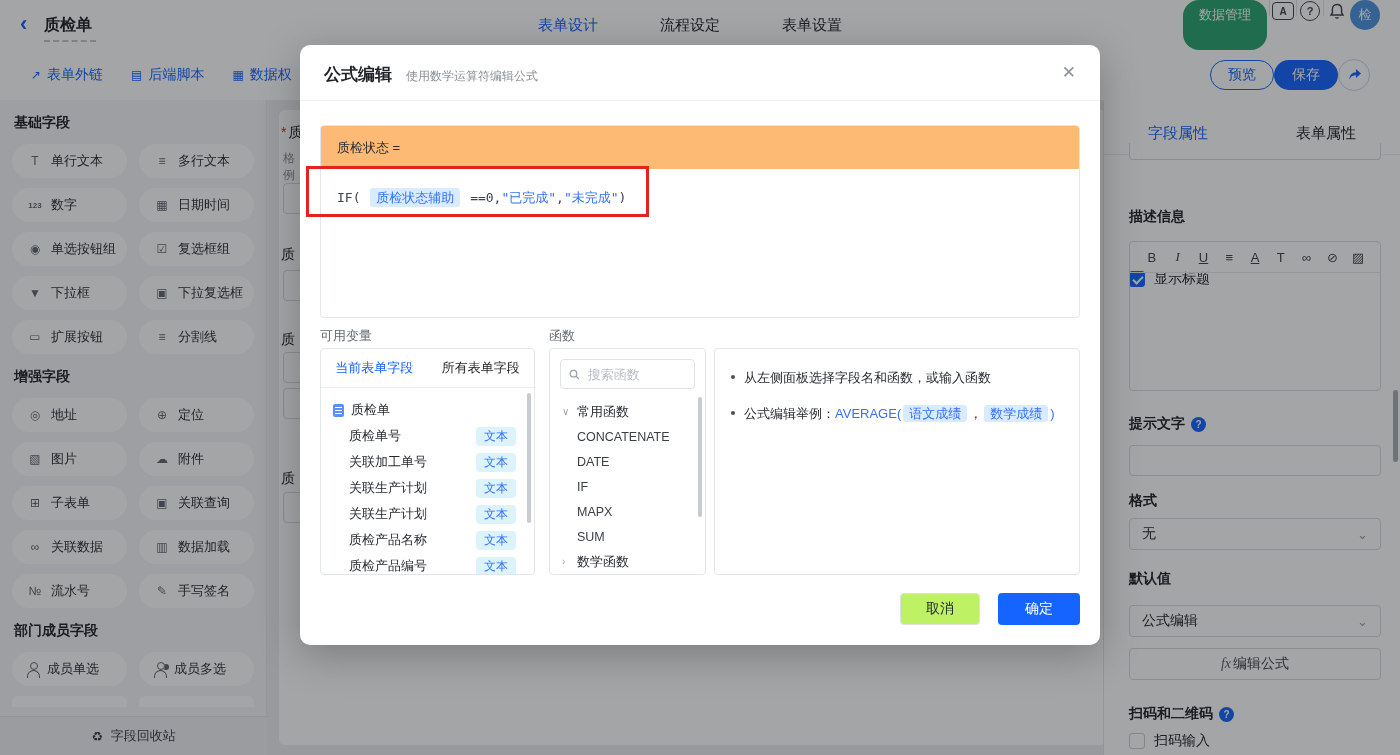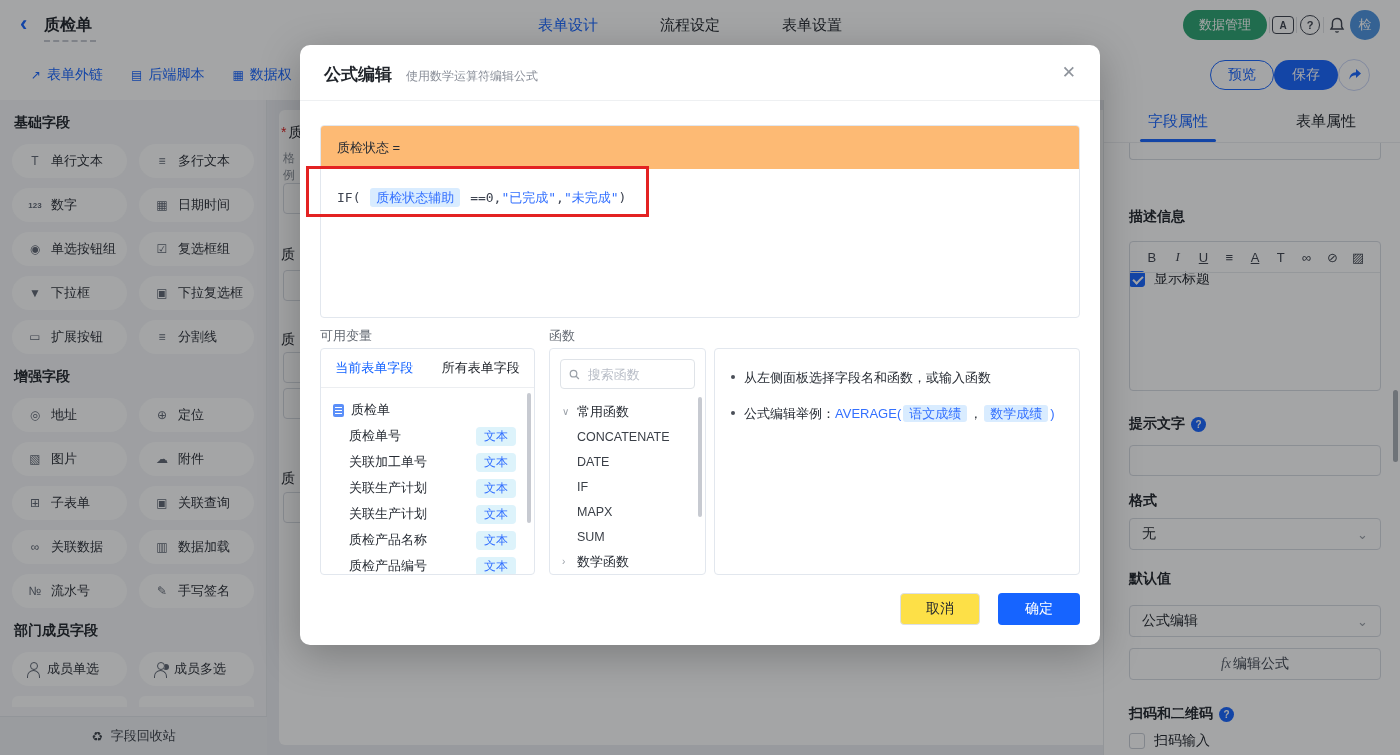--- a/index.html
+++ b/index.html
@@ -6,21 +6,21 @@
   #app{position:relative;width:1400px;height:755px;overflow:hidden;background:#eceef2;
        font-family:"Liberation Sans","DejaVu Sans",sans-serif;color:#20242b;-webkit-font-smoothing:antialiased;}
   
   #topbar{position:absolute;left:0;top:0;width:100%;height:50px;background:#fff;z-index:1;}
   #back-ico{position:absolute;left:20px;top:11px;font-size:22px;font-weight:bold;color:#1664ff;cursor:pointer;line-height:26px;}
   #doc-title{position:absolute;left:44px;top:15px;font-size:16px;font-weight:600;}
   #title-dash{position:absolute;left:44px;top:40px;width:52px;border-top:2px dashed #c3c7cf;}
   #nav-tabs{position:absolute;left:538px;top:0;height:50px;display:flex;align-items:center;gap:62px;}
   .nav-tab{font-size:15px;color:#23272e;cursor:pointer;}
   .nav-tab.active{color:#1664ff;}
-  #top-right{position:absolute;right:20px;top:0;height:50px;display:flex;align-items:center;gap:2px;}
+  #top-right{position:absolute;right:20px;top:0;height:50px;display:flex;gap:2px;}
   #btn-data-manage{background:#2ba471;color:#fff;font-size:13px;padding:6px 16px;border-radius:16px;cursor:pointer;}
   .vsep{width:1px;height:16px;background:#e0e2e6;}
   .tb-ico{width:22px;height:22px;display:flex;align-items:center;justify-content:center;color:#3d424d;cursor:pointer;}
   #icon-translate{width:20px;height:16px;border:1.6px solid #3d424d;border-radius:4px;font-size:10px;font-weight:bold;
      display:flex;align-items:center;justify-content:center;color:#3d424d;}
   #icon-help{width:18px;height:18px;border:1.6px solid #3d424d;border-radius:50%;font-size:11px;font-weight:bold;
      display:flex;align-items:center;justify-content:center;color:#3d424d;}
   #avatar{width:30px;height:30px;border-radius:50%;background:#4d94e0;color:#fff;font-size:13px;
      display:flex;align-items:center;justify-content:center;cursor:pointer;}
   
@@ -53,21 +53,21 @@
      display:flex;align-items:center;justify-content:center;gap:8px;font-size:13px;color:#3a3f47;cursor:pointer;}
   
   #canvas{position:absolute;left:267px;top:100px;width:836px;bottom:0;background:#eceef2;z-index:1;}
   #canvas-card{position:absolute;left:12px;top:10px;right:0;bottom:10px;background:#fff;border-radius:6px 0 0 6px;}
   .frag{position:absolute;font-size:14px;color:#20242b;}
   .frag .req{color:#e02020;margin-right:2px;}
   .frag-hint{position:absolute;font-size:12px;color:#8a9099;}
   .frag-input{position:absolute;width:140px;height:31px;background:#fff;border:1px solid #d7dbe2;border-radius:4px;box-sizing:border-box;}
   
   #inspector{position:absolute;left:1103px;top:100px;right:0;bottom:0;background:#fff;border-left:1px solid #e4e7eb;z-index:1;box-sizing:border-box;}
-  #insp-tabs{position:absolute;left:0;top:0;width:100%;height:42px;border-bottom:1px solid #eceef1;display:flex;}
+  #insp-tabs{position:absolute;left:0;top:12px;width:100%;height:42px;border-bottom:1px solid #eceef1;display:flex;}
   .insp-tab{flex:1;display:flex;align-items:center;justify-content:center;font-size:15px;color:#23272e;cursor:pointer;position:relative;}
   .insp-tab.active{color:#1664ff;}
   .insp-tab.active::after{content:"";position:absolute;left:50%;transform:translateX(-50%);bottom:0;width:76px;height:3px;background:#1664ff;border-radius:2px;}
   .insp-label{position:absolute;left:25px;font-size:14px;font-weight:bold;color:#20242b;display:flex;align-items:center;gap:6px;}
   .help-dot{width:15px;height:15px;border-radius:50%;background:#1664ff;color:#fff;font-size:10px;font-weight:bold;
      display:flex;align-items:center;justify-content:center;cursor:pointer;}
   .insp-input{position:absolute;left:25px;width:252px;height:31px;border:1px solid #d7dbe2;border-radius:4px;box-sizing:border-box;background:#fff;}
   .insp-select{position:absolute;left:25px;width:252px;height:32px;border:1px solid #d7dbe2;border-radius:4px;box-sizing:border-box;
      display:flex;align-items:center;padding:0 12px;font-size:14px;color:#23272e;cursor:pointer;background:#fff;}
   .insp-select .chev{margin-left:auto;color:#9aa0a8;font-size:13px;}
@@ -122,21 +122,21 @@
   .fn-group{display:flex;align-items:center;gap:6px;height:25px;padding-left:12px;font-size:13px;color:#262b33;cursor:pointer;}
   .fn-caret{color:#9aa0a8;font-size:10px;width:9px;}
   .fn-item{height:25px;display:flex;align-items:center;padding-left:27px;font-size:12.5px;color:#3a3f47;cursor:pointer;}
   #fn-scroll{position:absolute;right:3px;top:48px;width:4px;height:120px;border-radius:2px;background:#c7cad1;}
   #tip-panel{left:414px;width:366px;height:227px;padding:18px 16px;}
   .tip-row{display:flex;gap:9px;font-size:13px;color:#262b33;margin-bottom:15px;line-height:21px;}
   .tip-dot{width:4px;height:4px;border-radius:50%;background:#4a4f58;margin-top:8px;flex:none;}
   .tip-fn{color:#3370ff;}
   .tip-chip{background:#d9ecff;color:#3370ff;border-radius:3px;padding:1px 6px;margin:0 2px;}
   #modal-footer{position:absolute;right:20px;top:548px;display:flex;gap:18px;}
-  #btn-cancel{width:80px;height:32px;border:1px solid #dcdfe5;border-radius:4px;background:#fde047;font-size:14px;color:#23272e;
+  #btn-cancel{width:80px;height:32px;border:1px solid #dcdfe5;border-radius:4px;background:#bef264;font-size:14px;color:#23272e;
      display:flex;align-items:center;justify-content:center;cursor:pointer;box-sizing:border-box;}
   #btn-ok{width:82px;height:32px;border-radius:4px;background:#1664ff;font-size:14px;color:#fff;
      display:flex;align-items:center;justify-content:center;cursor:pointer;}
 </style>
 </head>
 <body>
 
 <div id="app">
 
   <header id="topbar">

